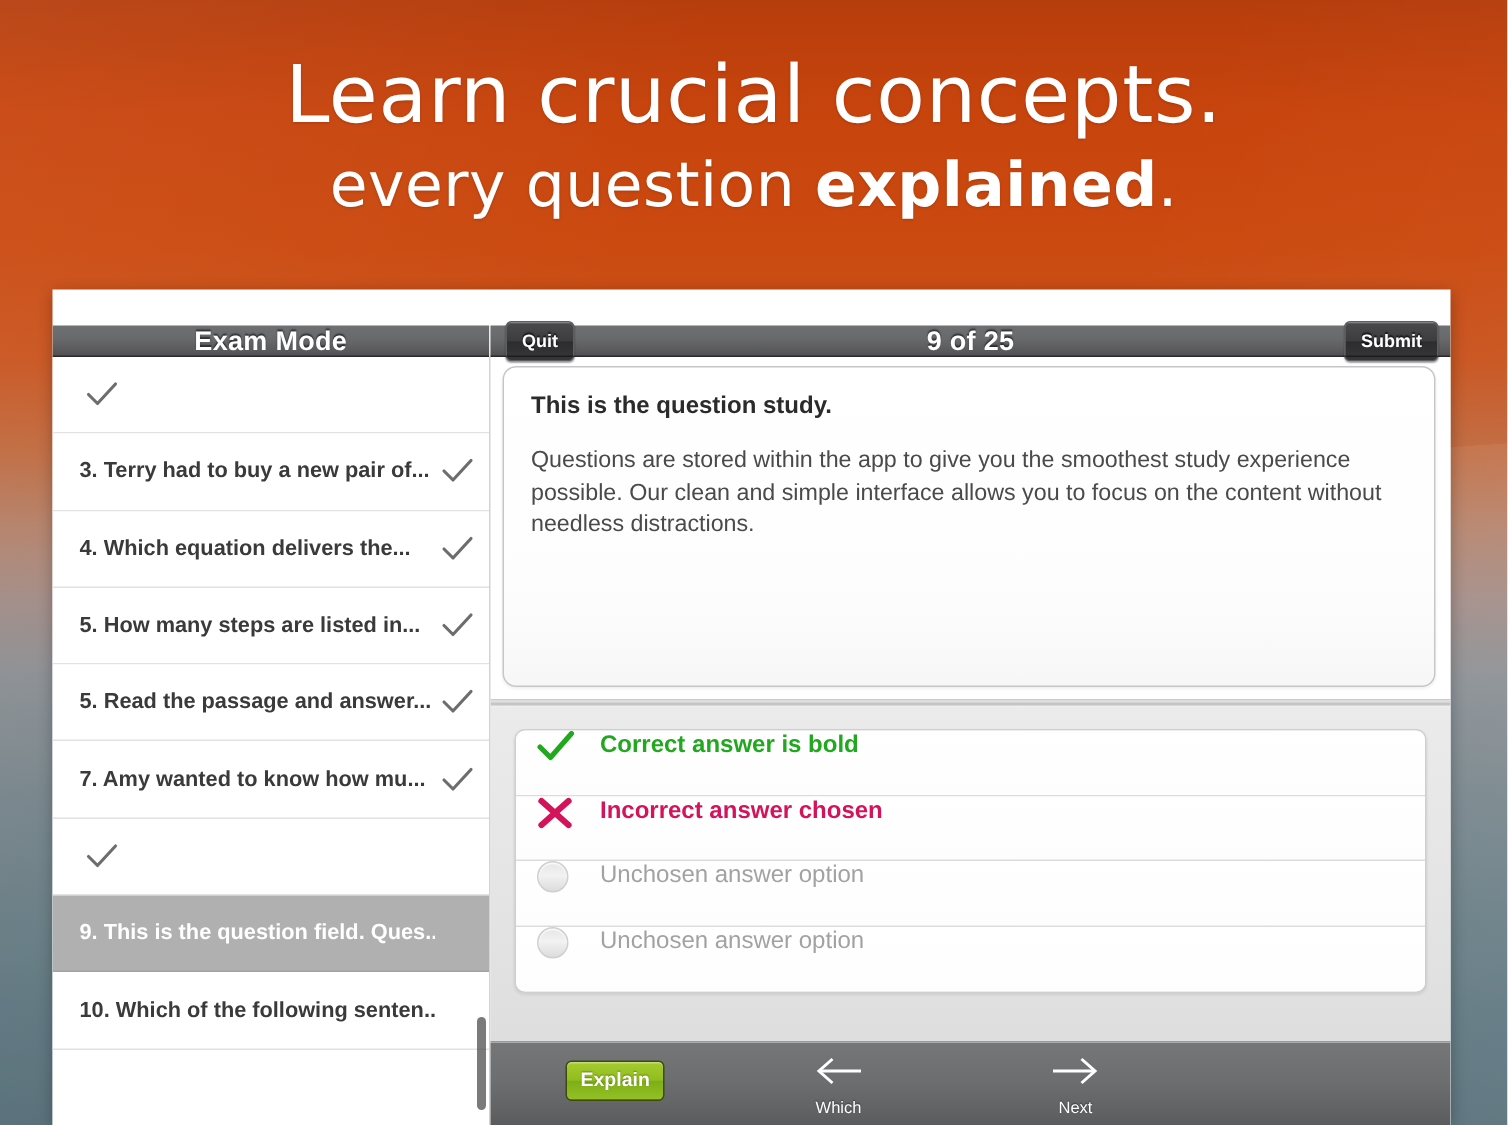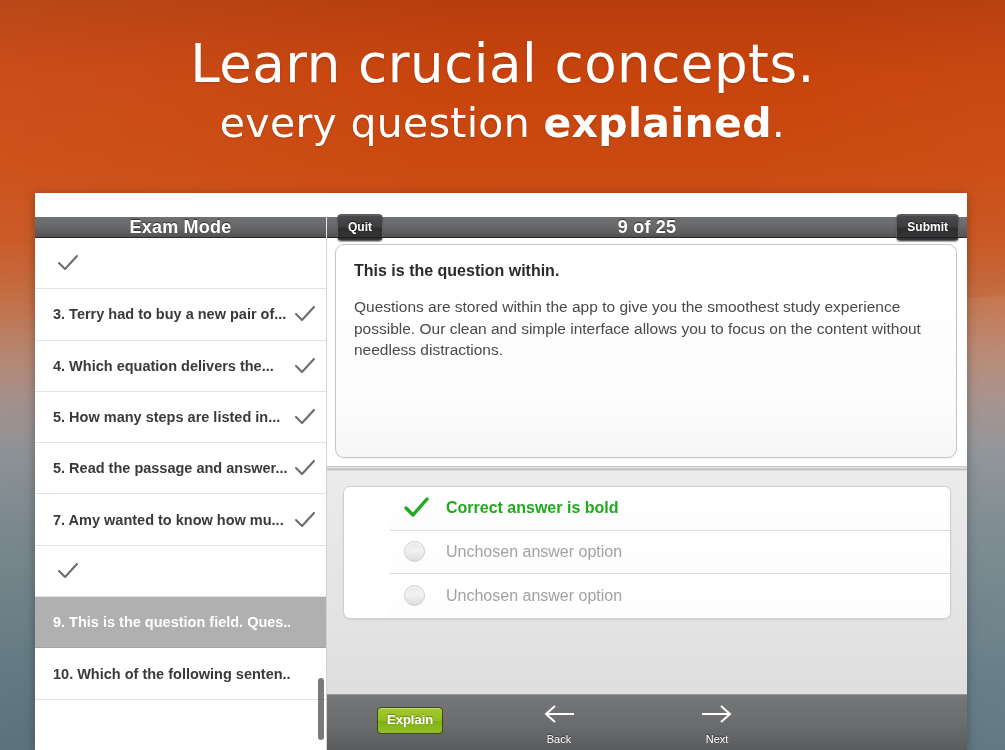--- a/index.html
+++ b/index.html
@@ -250,27 +250,26 @@
   }
   .answers-card {
     border: 1px solid #cfcfcf;
     border-radius: 7px;
     background: #ffffff;
     overflow: hidden;
     box-shadow: 0 1px 2px rgba(0,0,0,0.08);
   }
   .ans-row {
     display: flex;
-    align-items: center;
+    align-items: flex-start;
     height: 43.5px;
     padding: 0 14px;
     border-bottom: 1px solid #dcdcdc;
     background: linear-gradient(to bottom, #ffffff 0%, #fdfdfd 100%);
     cursor: pointer;
-    margin-left: 46px;
   }
   .ans-row:last-child { border-bottom: none; }
   .ans-mark {
     width: 42px;
     flex: 0 0 42px;
     display: flex;
     align-items: center;
   }
   .ans-label {
     font-size: 16px;
@@ -424,37 +423,46 @@
               <div class="q-check"></div>
             </div>
           </div>
         <div id="sidebar-scrollbar"></div>
       </div>
 
       <div id="main">
 
         <div class="question-zone">
           <div class="question-card">
-            <div class="question-title">This is the question within.</div>
+            <div class="question-title">This is the question study.</div>
             <div class="question-body">Questions are stored within the app to give you the smoothest study experience possible. Our clean and simple interface allows you to focus on the content without needless distractions.</div>
           </div>
         </div>
 
         <div class="zone-divider"></div>
 
         <div class="answers-zone">
           <div class="answers-card" id="answers-card">
               <div class="ans-row correct">
                 <div class="ans-mark">
                   <svg width="26" height="22" viewBox="0 0 26 22">
                     <polyline points="2,11 9,18 23,2" fill="none" stroke="#21a81f" stroke-width="3.4" stroke-linecap="round" stroke-linejoin="round"></polyline>
                   </svg>
                 </div>
                 <div class="ans-label">Correct answer is bold</div>
               </div>
+              <div class="ans-row incorrect">
+                <div class="ans-mark">
+                  <svg width="24" height="22" viewBox="0 0 24 22">
+                    <line x1="3" y1="3" x2="21" y2="19" stroke="#d3145a" stroke-width="4.2" stroke-linecap="round"></line>
+                    <line x1="21" y1="3" x2="3" y2="19" stroke="#d3145a" stroke-width="4.2" stroke-linecap="round"></line>
+                  </svg>
+                </div>
+                <div class="ans-label">Incorrect answer chosen</div>
+              </div>
               <div class="ans-row unchosen">
                 <div class="ans-mark">
                   <div class="radio-blank"></div>
                 </div>
                 <div class="ans-label">Unchosen answer option</div>
               </div>
               <div class="ans-row unchosen">
                 <div class="ans-mark">
                   <div class="radio-blank"></div>
                 </div>
@@ -466,21 +474,21 @@
         <div class="bottombar">
           <button class="explain-btn">Explain</button>
 
           <div class="navgroup nav-back">
             <div class="nav-arrow">
               <svg width="34" height="20" viewBox="0 0 34 20">
                 <line x1="32" y1="10" x2="4" y2="10" stroke="#ffffff" stroke-width="2"></line>
                 <polyline points="13,2 4,10 13,18" fill="none" stroke="#ffffff" stroke-width="2"></polyline>
               </svg>
             </div>
-            <div class="nav-label">Back</div>
+            <div class="nav-label">Which</div>
           </div>
 
           <div class="navgroup nav-next">
             <div class="nav-arrow">
               <svg width="34" height="20" viewBox="0 0 34 20">
                 <line x1="2" y1="10" x2="30" y2="10" stroke="#ffffff" stroke-width="2"></line>
                 <polyline points="21,2 30,10 21,18" fill="none" stroke="#ffffff" stroke-width="2"></polyline>
               </svg>
             </div>
             <div class="nav-label">Next</div>

